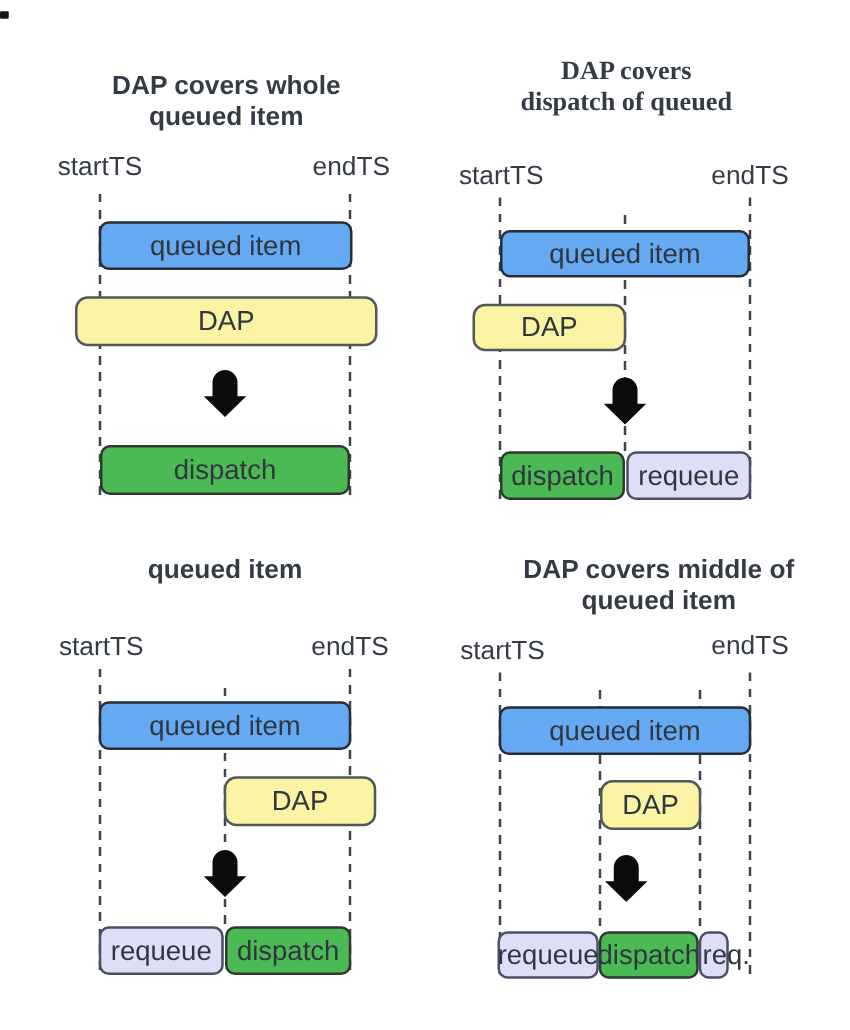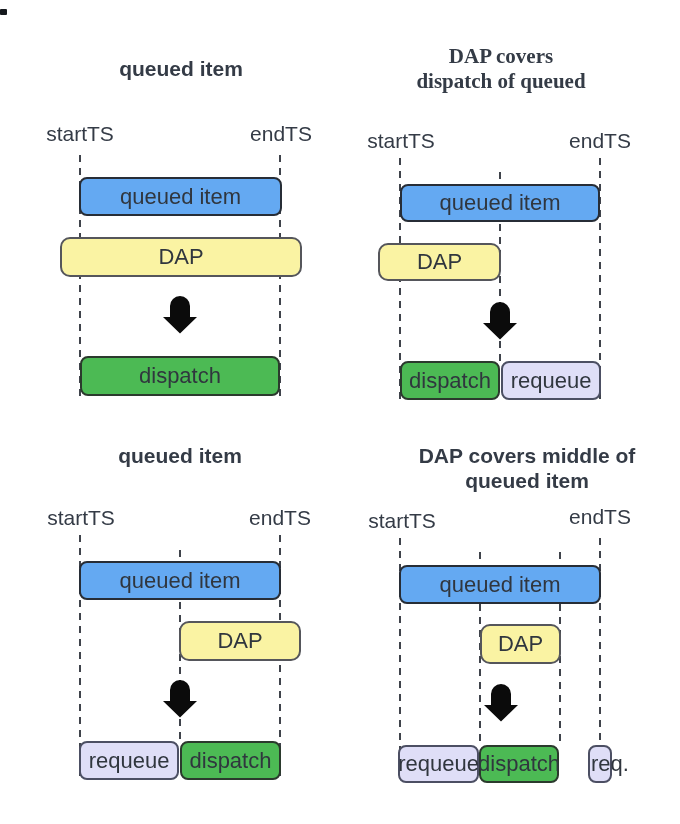--- a/index.html
+++ b/index.html
@@ -38,20 +38,21 @@
 </style>
 </head>
 <body>
 
 <div class="canvas">
 
   <div class="stray" style="left:0;top:9px;width:7px;height:6px;"></div>
 
   <section>
     <div class="panel-title" style="left:181px;top:56px;">
+      <div>DAP covers whole</div>
       <div>queued item</div>
     </div>
     <div class="ts-label" style="left:80px;top:122px;">startTS</div>
     <div class="ts-label" style="left:281px;top:122px;">endTS</div>
 
     <div class="dash" style="left:79px;top:155px;height:241px;"></div>
     <div class="dash" style="left:279px;top:155px;height:241px;"></div>
 
     <div class="bar blue" style="left:79px;top:177px;width:203px;height:39px;">queued item</div>
     <div class="bar yellow" style="left:60px;top:237px;width:242px;height:40px;">DAP</div>
@@ -131,16 +132,16 @@
     <div class="bar yellow" style="left:480px;top:624px;width:81px;height:40px;">DAP</div>
 
     <div class="arrow" style="left:501px;top:684px;">
       <svg width="36" height="38" viewBox="0 0 36 38">
           <path d="M8 21 V10 A10 10 0 0 1 28 10 V21 H35 L18 37.5 L1 21 Z"></path>
         </svg>
     </div>
 
     <div class="bar lavender" style="left:398px;top:745px;width:81px;height:38px;">requeue</div>
     <div class="bar green" style="left:479px;top:745px;width:80px;height:38px;">dispatch</div>
-    <div class="bar lavender" style="left:588px;top:745px;width:22px;height:38px;padding-left:20px;">req.</div>
+    <div class="bar lavender" style="left:559px;top:745px;width:22px;height:38px;padding-left:20px;">req.</div>
   </section>
 
 </div>
 
 </body></html>

